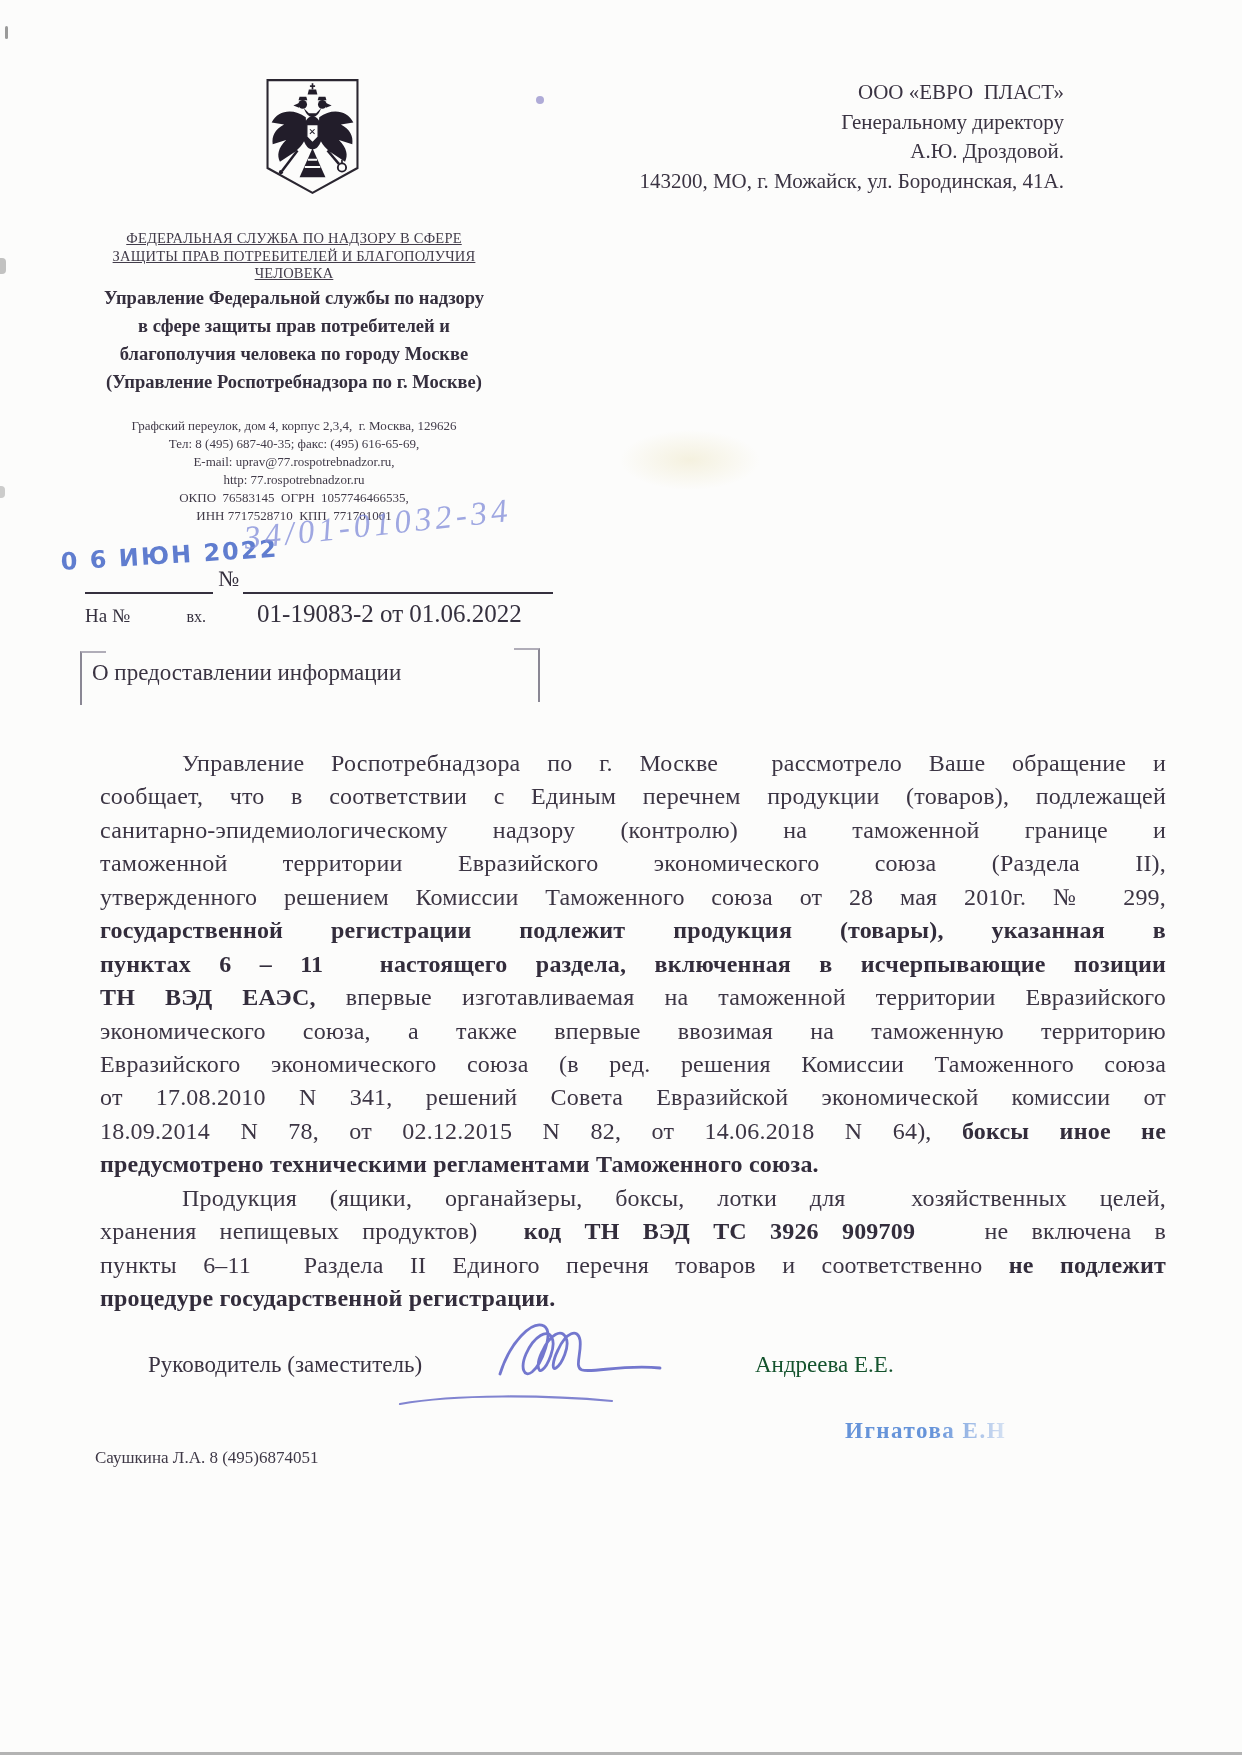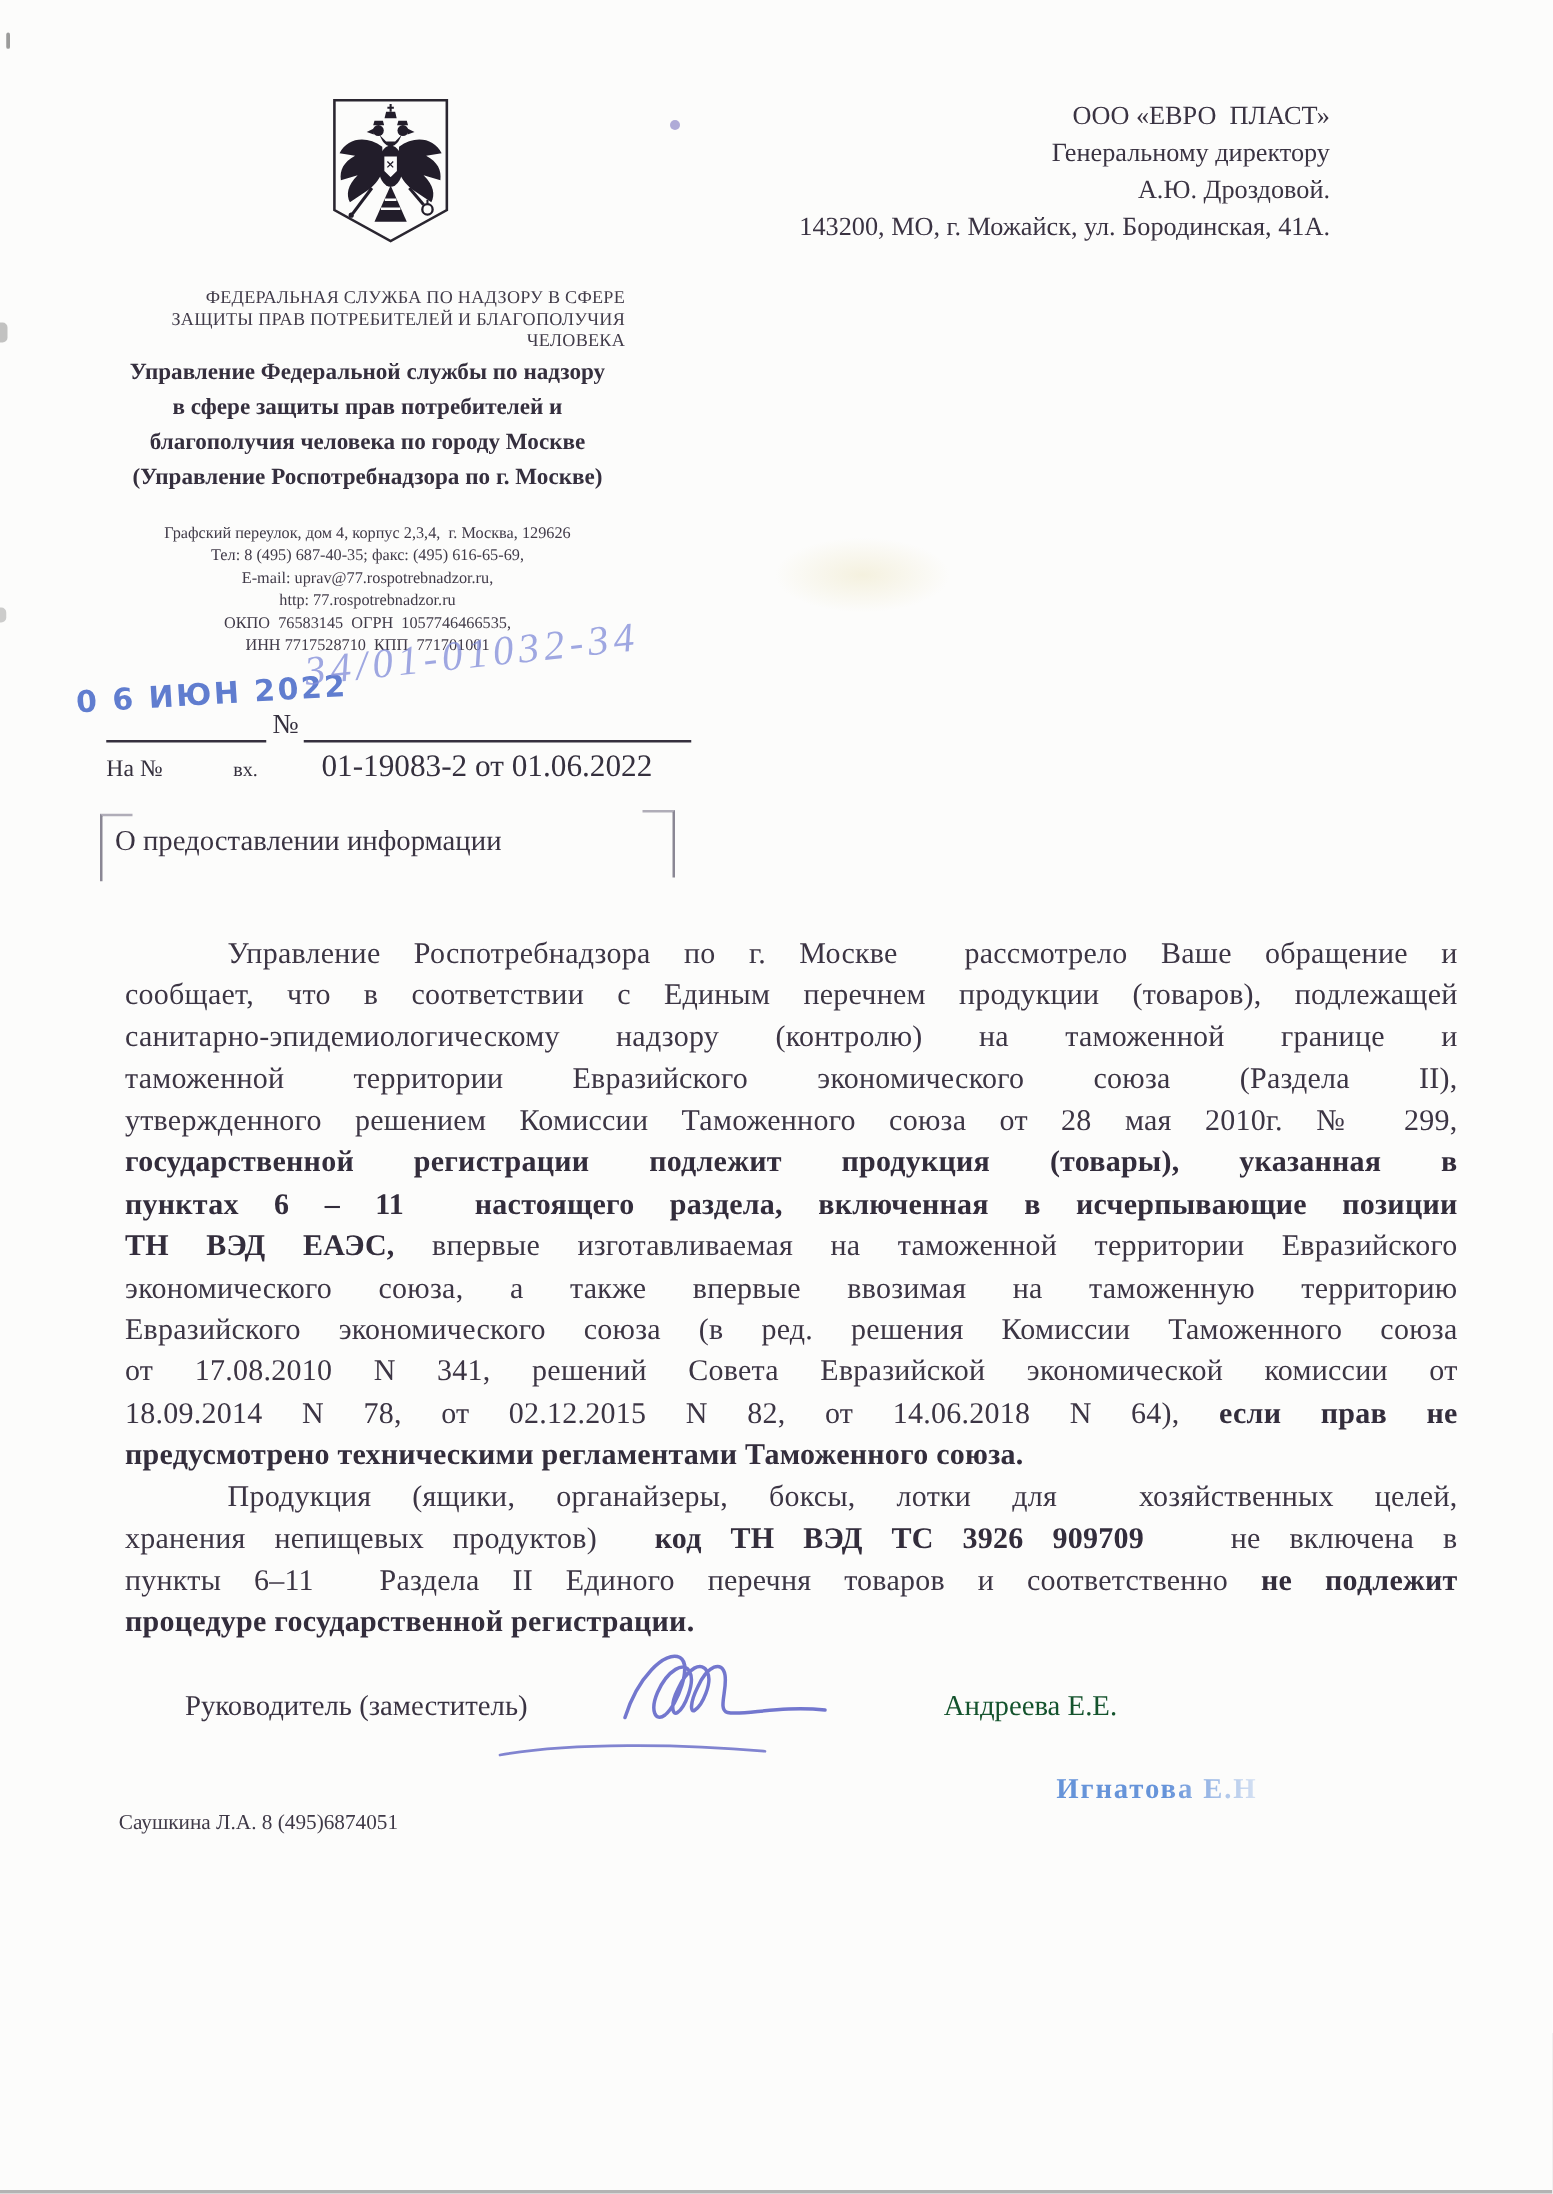--- a/index.html
+++ b/index.html
@@ -9,22 +9,22 @@
     font-family:"Liberation Serif","DejaVu Serif",serif;
     color:#3c3544;
   }
   .abs{position:absolute;}
   
   .recipient{left:596px;top:78px;width:468px;text-align:right;
     font-size:21px;line-height:29.5px;color:#3a3342;}
   
   .emblem{left:262px;top:76px;width:101px;height:122px;}
   
-  .agency-caps{left:88px;top:230px;width:412px;text-align:right;
-    font-size:14.5px;line-height:17.5px;letter-spacing:.2px;color:#423c4a;}
+  .agency-caps{left:88px;top:230px;width:412px;text-align:center;
+    font-size:14.5px;line-height:17.5px;letter-spacing:.2px;color:#423c4a;text-decoration:underline;}
   .dept-bold{left:84px;top:284px;width:420px;text-align:center;
     font-size:18.5px;line-height:28px;font-weight:bold;color:#352f3e;}
   .contacts{left:84px;top:417px;width:420px;text-align:center;
     font-size:13px;line-height:18px;color:#403a48;}
   
   .date-stamp{left:60px;top:548px;color:#4b6cc9;opacity:.88;
     font-family:"DejaVu Sans","Liberation Sans",sans-serif;
     font-weight:bold;font-size:24px;letter-spacing:2px;
     transform:rotate(-3.5deg);transform-origin:left top;}
   
@@ -156,21 +156,21 @@
         <div class="bodyline"><span>сообщает, что в соответствии с Единым перечнем продукции (товаров), подлежащей</span></div>
         <div class="bodyline"><span>санитарно-эпидемиологическому надзору (контролю) на таможенной границе и</span></div>
         <div class="bodyline"><span>таможенной территории Евразийского экономического союза (Раздела II),</span></div>
         <div class="bodyline"><span>утвержденного решением Комиссии Таможенного союза от 28 мая 2010г. № 299,</span></div>
         <div class="bodyline"><span class="bb">государственной регистрации подлежит продукция (товары), указанная в</span></div>
         <div class="bodyline"><span class="bb">пунктах 6 – 11&nbsp; настоящего раздела, включенная в исчерпывающие позиции</span></div>
         <div class="bodyline"><span class="bb">ТН ВЭД ЕАЭС,</span><span> впервые изготавливаемая на таможенной территории Евразийского</span></div>
         <div class="bodyline"><span>экономического союза, а также впервые ввозимая на таможенную территорию</span></div>
         <div class="bodyline"><span>Евразийского экономического союза (в ред. решения Комиссии Таможенного союза</span></div>
         <div class="bodyline"><span>от 17.08.2010 N 341, решений Совета Евразийской экономической комиссии от</span></div>
-        <div class="bodyline"><span>18.09.2014 N 78, от 02.12.2015 N 82, от 14.06.2018 N 64), </span><span class="bb">если прав не</span></div>
+        <div class="bodyline"><span>18.09.2014 N 78, от 02.12.2015 N 82, от 14.06.2018 N 64), </span><span class="bb">боксы иное не</span></div>
         <div class="bodyline lastline"><span class="bb">предусмотрено техническими регламентами Таможенного союза.</span></div>
       </div>
     <div>
         <div class="bodyline indent"><span>Продукция (ящики, органайзеры, боксы, лотки для&nbsp; хозяйственных целей,</span></div>
         <div class="bodyline"><span>хранения непищевых продуктов)&nbsp; </span><span class="bb">код ТН ВЭД ТС 3926 909709</span><span>&nbsp;&nbsp; не включена в</span></div>
         <div class="bodyline"><span>пункты 6–11&nbsp; Раздела II Единого перечня товаров и соответственно </span><span class="bb">не подлежит</span></div>
         <div class="bodyline lastline"><span class="bb">процедуре государственной регистрации.</span></div>
       </div>
   </div>
 

